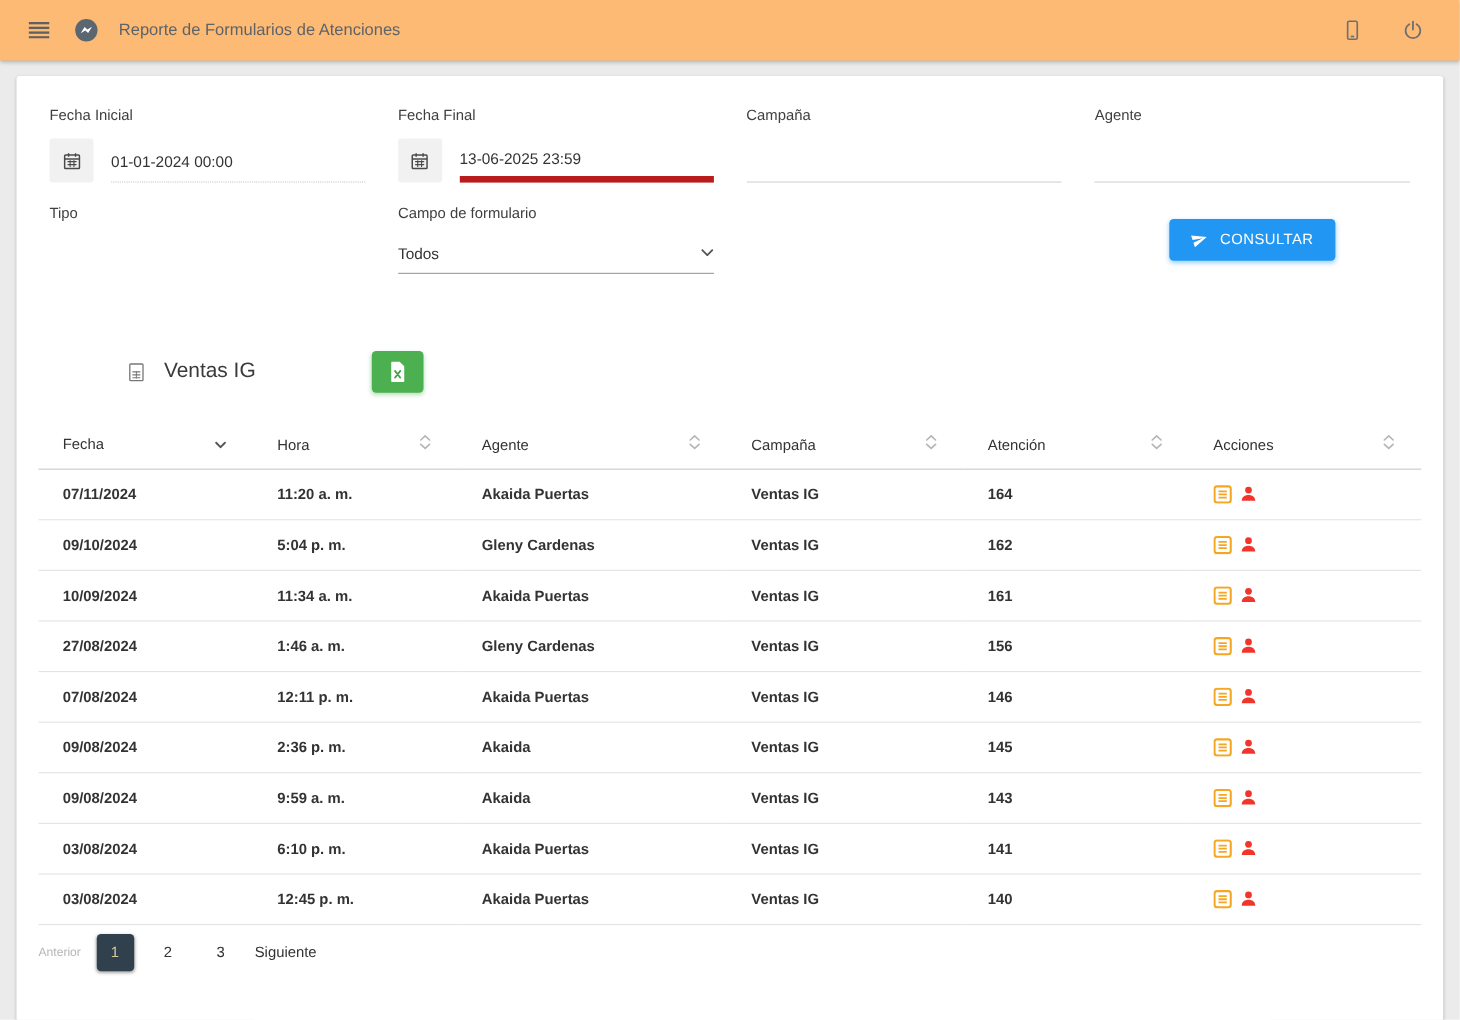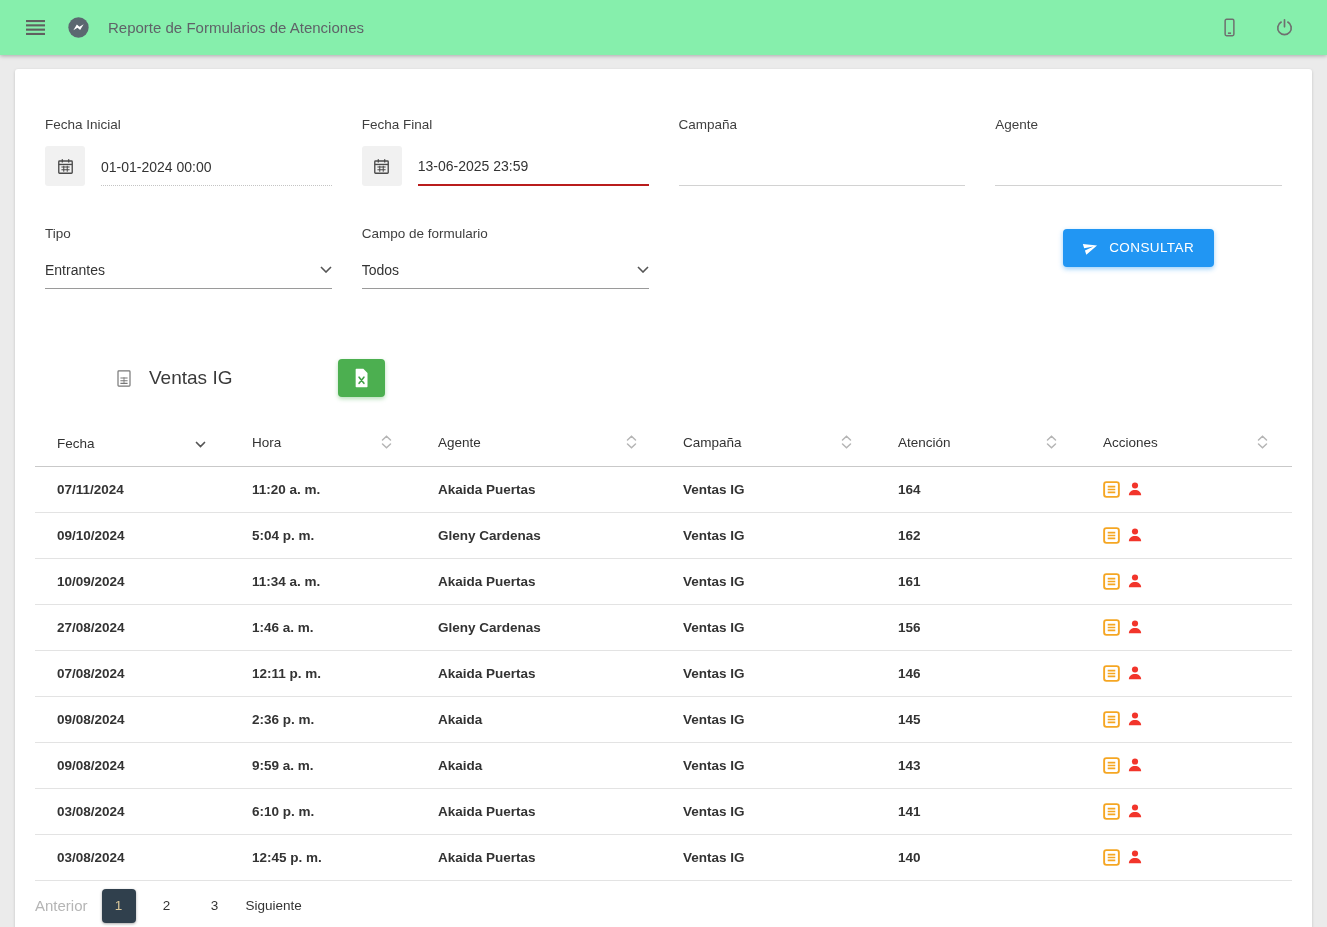--- a/index.html
+++ b/index.html
@@ -7,50 +7,50 @@
     --page-bg:#30404d; --page-fg:#d9c79b;
   }
   *{box-sizing:border-box;}
   html,body{margin:0;padding:0;}
   body{
     width:1327px;height:927px;overflow:hidden;background:#ebebeb;
     font-family:"Liberation Sans",sans-serif;color:#333;font-size:14px;
   }
   
   .topbar{
-    height:55px;background:#86efac;display:flex;align-items:center;
+    height:55px;background:#fdba74;display:flex;align-items:center;
     padding:0 22px;box-shadow:0 1px 4px rgba(0,0,0,.28);position:relative;z-index:5;
   }
   .tb-btn{background:none;border:none;padding:4px;cursor:pointer;display:inline-flex;align-items:center;}
   .tb-title{font-size:15px;color:#5f6368;margin-left:14px;}
   .tb-spacer{flex:1;}
   .tb-right{display:flex;align-items:center;gap:26px;padding-right:6px;}
   .messenger{margin-left:14px;}
   
   .card{
     margin:14px 15px 0;background:#fff;border-radius:3px;
     box-shadow:0 1px 3px rgba(0,0,0,.18);
     padding:28px 20px 20px;min-height:880px;
   }
   
   .filters{padding:0 10px;}
   .fgrid{display:grid;grid-template-columns:repeat(4,1fr);column-gap:30px;}
   .fgrid.row2{margin-top:20px;}
-  .f-label{display:block;font-size:13.5px;color:#3f3f3f;height:17px;margin-top:20px;}
+  .f-label{display:block;font-size:13.5px;color:#3f3f3f;height:17px;}
   .input-row{display:flex;align-items:flex-end;margin-top:12px;height:40px;}
   .cal-btn{
     width:40px;height:40px;background:#f1f1f1;border:none;border-radius:3px;
     display:flex;align-items:center;justify-content:center;cursor:pointer;flex:none;
   }
   .date-input{
     flex:1;margin-left:16px;border:none;outline:none;background:transparent;
     font-family:inherit;font-size:14px;color:#333;height:34px;padding:0 0 4px;
   }
   .u-dotted{border-bottom:1px dotted #c4c4c4;}
-  .u-solid{border-bottom:2px solid #b91c1c;}
+  .u-solid{border-bottom:6px solid #b91c1c;}
   .text-input{
     width:100%;margin-top:12px;border:none;outline:none;background:transparent;
     border-bottom:1px solid #d2d2d2;height:40px;font-family:inherit;font-size:14px;color:#333;
   }
   .select-box{
     margin-top:10px;height:36px;border-bottom:1px solid #9a9a9a;
     display:flex;align-items:center;justify-content:space-between;
     font-size:14px;color:#333;cursor:pointer;padding-bottom:2px;
   }
   .btn-cell{display:flex;align-items:center;justify-content:center;}
@@ -67,32 +67,32 @@
     margin-left:106px;width:47px;height:38px;border:none;border-radius:4px;
     background:var(--green);display:flex;align-items:center;justify-content:center;
     cursor:pointer;box-shadow:0 2px 4px rgba(76,175,80,.4);
   }
   
   table{width:100%;border-collapse:collapse;table-layout:fixed;margin-top:24px;}
   thead th{
     height:44px;text-align:left;font-weight:normal;font-size:13.5px;color:#333;
     padding:0 24px 0 22px;border-bottom:1px solid #c9c9c9;cursor:pointer;
   }
-  .th-inner{display:flex;align-items:flex-start;justify-content:space-between;gap:24px;}
+  .th-inner{display:flex;align-items:flex-end;justify-content:space-between;gap:24px;}
   tbody td{
     height:45px;font-size:13.5px;color:#333;padding:0 24px 0 22px;
     border-bottom:1px solid #e3e3e3;white-space:nowrap;overflow:hidden;font-weight:bold;
   }
   .actions-cell{display:flex;align-items:center;gap:7px;height:45px;}
   .icon-btn{background:none;border:none;padding:0;cursor:pointer;display:inline-flex;align-items:center;}
   
   .table-footer{display:flex;align-items:center;justify-content:space-between;height:44px;padding-top:6px;}
   .summary{font-size:13.5px;color:#333;padding-left:2px;}
   .pagination{display:flex;align-items:center;gap:14px;padding-right:4px;}
-  .page-prev{color:#b5b5b5;font-size:15px;cursor:default;}
+  .page-prev{color:#b5b5b5;font-size:11px;cursor:default;}
   .page-next{color:#333;font-size:13.5px;cursor:pointer;}
   .page-num{
     min-width:34px;height:34px;border:none;background:transparent;border-radius:4px;
     font-size:13.5px;color:#333;cursor:pointer;font-family:inherit;
   }
   .page-num.active{background:var(--page-bg);color:var(--page-fg);box-shadow:0 1px 3px rgba(0,0,0,.35);}
   
   .st-gray{stroke:#6f6f6f;} .fl-gray{fill:#6f6f6f;}
   .st-dark{stroke:#4a4a4a;} .fl-dark{fill:#606060;}
   .st-orange{stroke:var(--orange);} .fl-red{fill:var(--red);}
@@ -174,26 +174,20 @@
       </div>
       <div>
         <label class="f-label">Agente</label>
         <input class="text-input" value="" style="">
       </div>
     </div>
 
     <div class="fgrid row2">
       <div>
         <label class="f-label">Tipo</label>
-        <div class="select-box">
-          <span>Entrantes</span>
-          <svg width="12" height="7" viewBox="0 0 12 7" fill="none">
-            <path d="M1 1l5 5 5-5" stroke="#555" stroke-width="1.6"></path>
-          </svg>
-        </div>
       </div>
       <div>
         <label class="f-label">Campo de formulario</label>
         <div class="select-box">
           <span>Todos</span>
           <svg width="12" height="7" viewBox="0 0 12 7" fill="none">
             <path d="M1 1l5 5 5-5" stroke="#555" stroke-width="1.6"></path>
           </svg>
         </div>
       </div>

